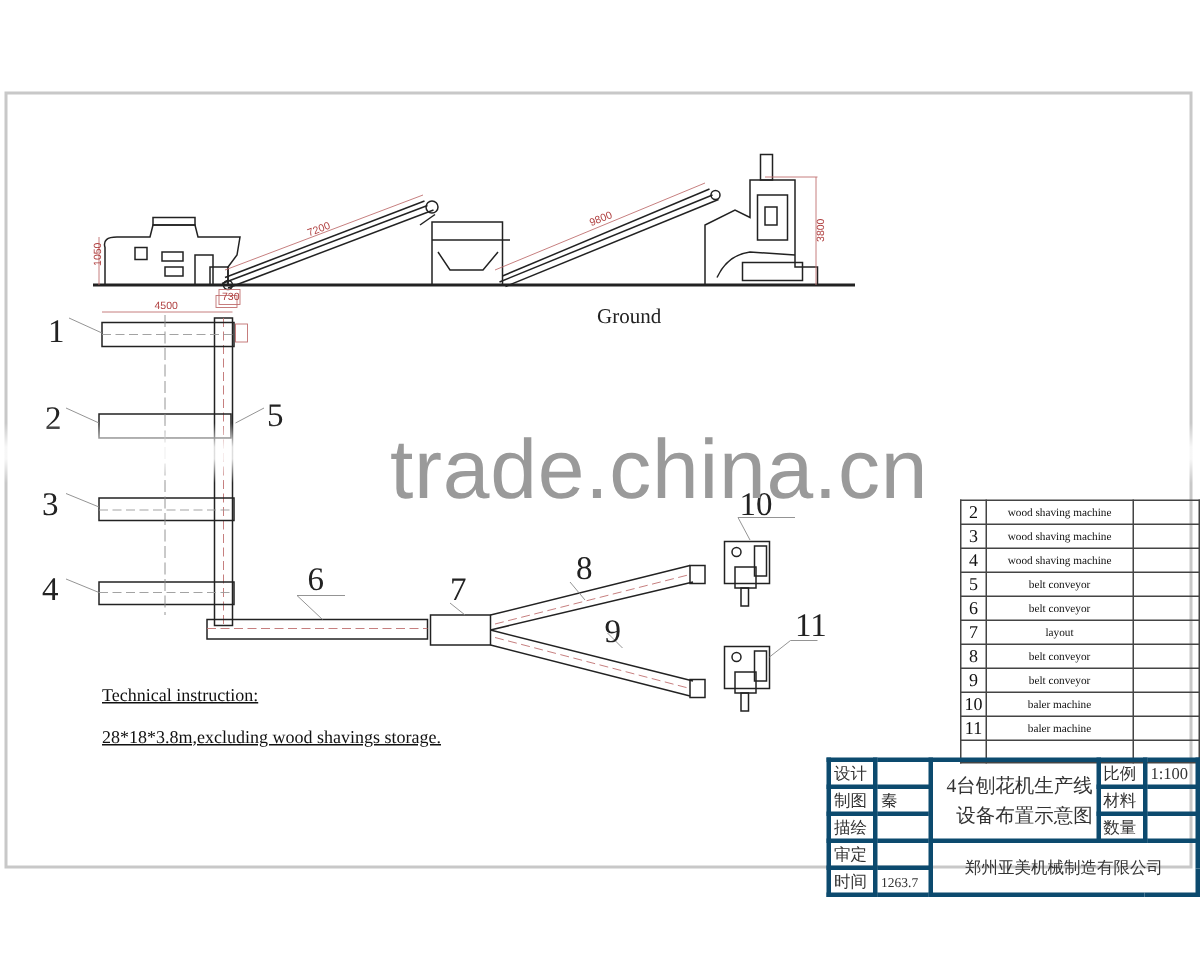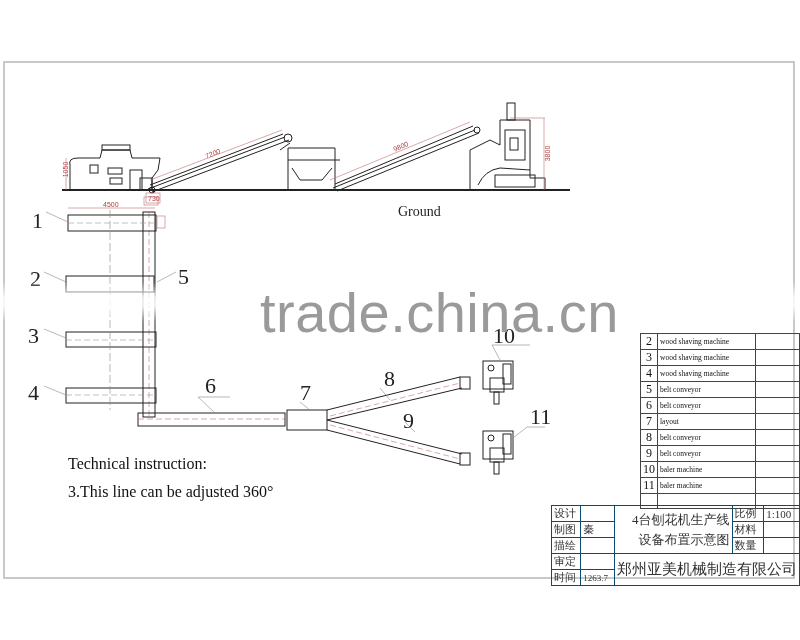--- a/index.html
+++ b/index.html
@@ -4,35 +4,35 @@
 <style>
   html, body { margin:0; padding:0; background:#ffffff; }
   body { width:800px; height:640px; position:relative; overflow:hidden;
          font-family:"Liberation Serif", serif; color:#111; }
   .frame { position:absolute; left:3px; top:61px; width:792px; height:518px;
            border:2px solid #c8c8c8; box-sizing:border-box; }
   svg.drawing { position:absolute; left:0; top:0; }
   .lbl { position:absolute; font-family:"Liberation Serif", serif; color:#222; line-height:1; }
   .big { font-size:22px; }
   .ground { position:absolute; left:398px; top:205px; font-size:14px; }
-  .tech { position:absolute; left:68px; top:450px; font-size:16px; line-height:27.5px; }
+  .tech { position:absolute; left:68px; top:450px; font-size:12px; line-height:27.5px;text-decoration:underline; }
   .tech div { white-space:nowrap; }
   .watermark { position:absolute; left:260px; top:280px; font-family:"Liberation Sans", sans-serif;
                font-size:56px; color:#9a9a9a; letter-spacing:0.5px; }
   .wm-band { position:absolute; left:0; top:282px; width:800px; height:40px;
              background:linear-gradient(to bottom, rgba(255,255,255,0), rgba(255,255,255,0.85) 40%, rgba(255,255,255,0.85) 60%, rgba(255,255,255,0)); }
   table.parts { position:absolute; left:640px; top:333px; border-collapse:collapse; font-size:7.5px; }
   table.parts td { border:1px solid #444; height:14px; padding:0 2px; white-space:nowrap; }
   table.parts td.no { width:10px; font-size:12px; text-align:center; }
-  table.parts td.nm { width:98px; }
+  table.parts td.nm { width:98px;text-align:center; }
   table.parts td.ex { width:48px; }
   table.title { position:absolute; left:551px; top:505px; border-collapse:collapse; font-size:11px; }
-  table.title td { border:1px solid #0c4a6e; height:14px; padding:0 2px; white-space:nowrap; color:#333; }
+  table.title td { border:3px solid #0c4a6e; height:14px; padding:0 2px; white-space:nowrap; color:#333; }
   .cn-title { font-size:13px; text-align:right; line-height:20px; }
-  .cn-company { font-size:15px; text-align:center; }
+  .cn-company { font-size:11px; text-align:center; }
   .dim { position:absolute; font-family:"Liberation Sans", sans-serif; font-size:7px; color:#b04040; }
 </style>
 </head>
 <body>
 
 <div class="frame"></div>
 
 <svg class="drawing" width="800" height="640" xmlns="http://www.w3.org/2000/svg">
 
   <g stroke="#222" fill="none" stroke-width="1">
@@ -187,21 +187,21 @@
 <span class="lbl big" style="left:178px;top:266px;">5</span>
 <span class="lbl big" style="left:205px;top:375px;">6</span>
 <span class="lbl big" style="left:300px;top:382px;">7</span>
 <span class="lbl big" style="left:384px;top:368px;">8</span>
 <span class="lbl big" style="left:403px;top:410px;">9</span>
 <span class="lbl big" style="left:493px;top:325px;">10</span>
 <span class="lbl big" style="left:530px;top:406px;">11</span>
 
 <div class="tech">
   <div>Technical instruction:</div>
-  <div>3.This line can be adjusted 360°</div>
+  <div>28*18*3.8m,excluding wood shavings storage.</div>
 </div>
 
 <table class="parts">
   <tbody>
     <tr>
         <td class="no">2</td>
         <td class="nm">wood shaving machine</td>
         <td class="ex"></td>
       </tr>
     <tr>

